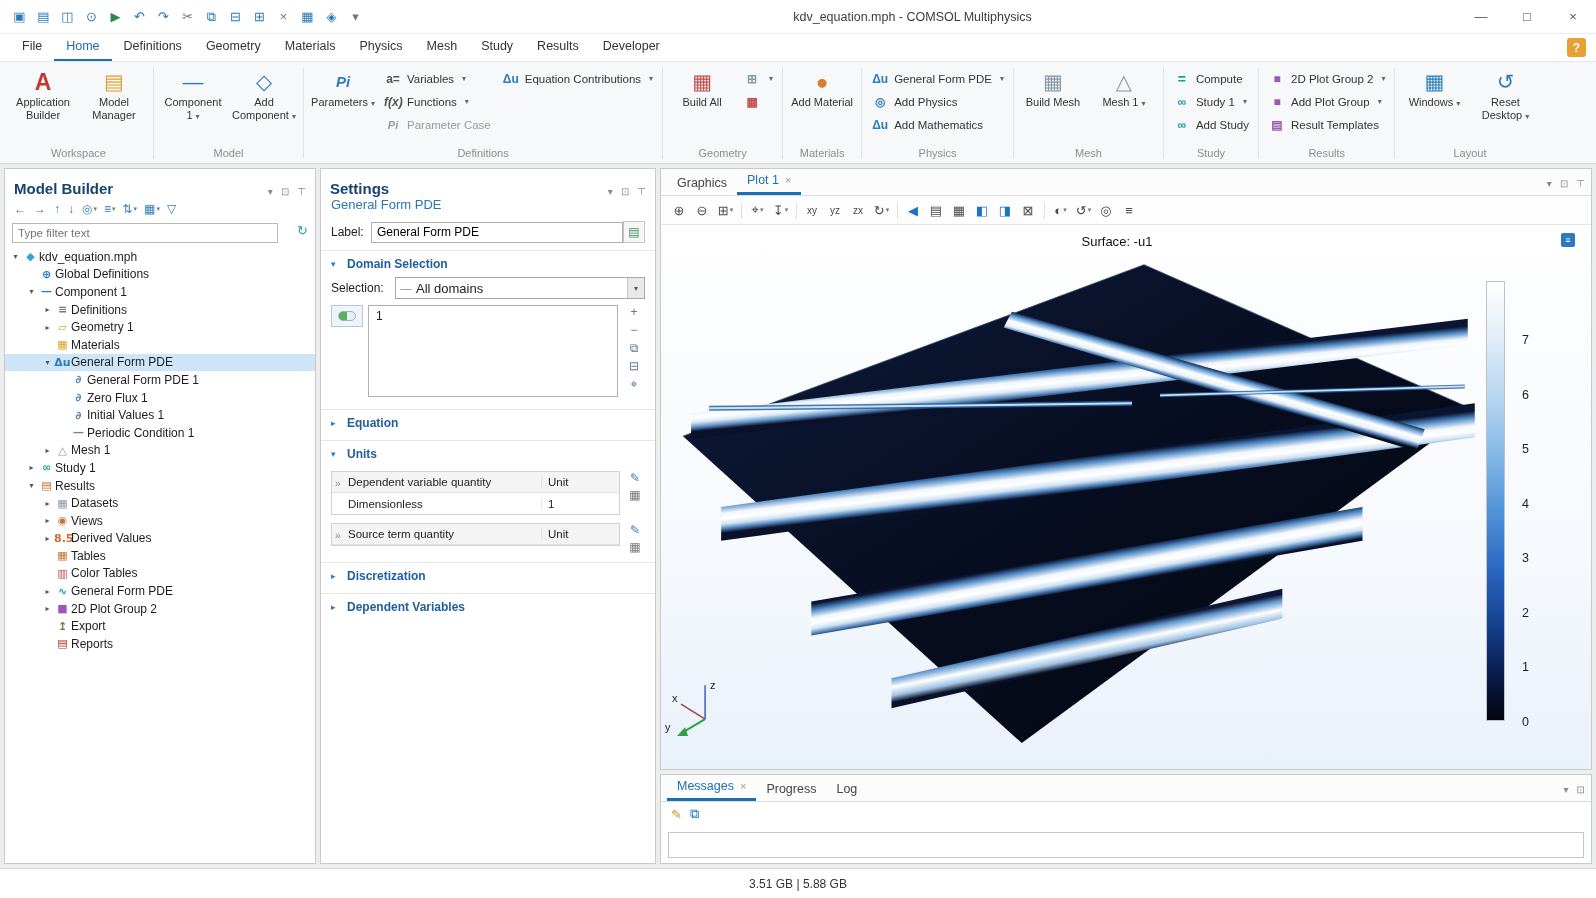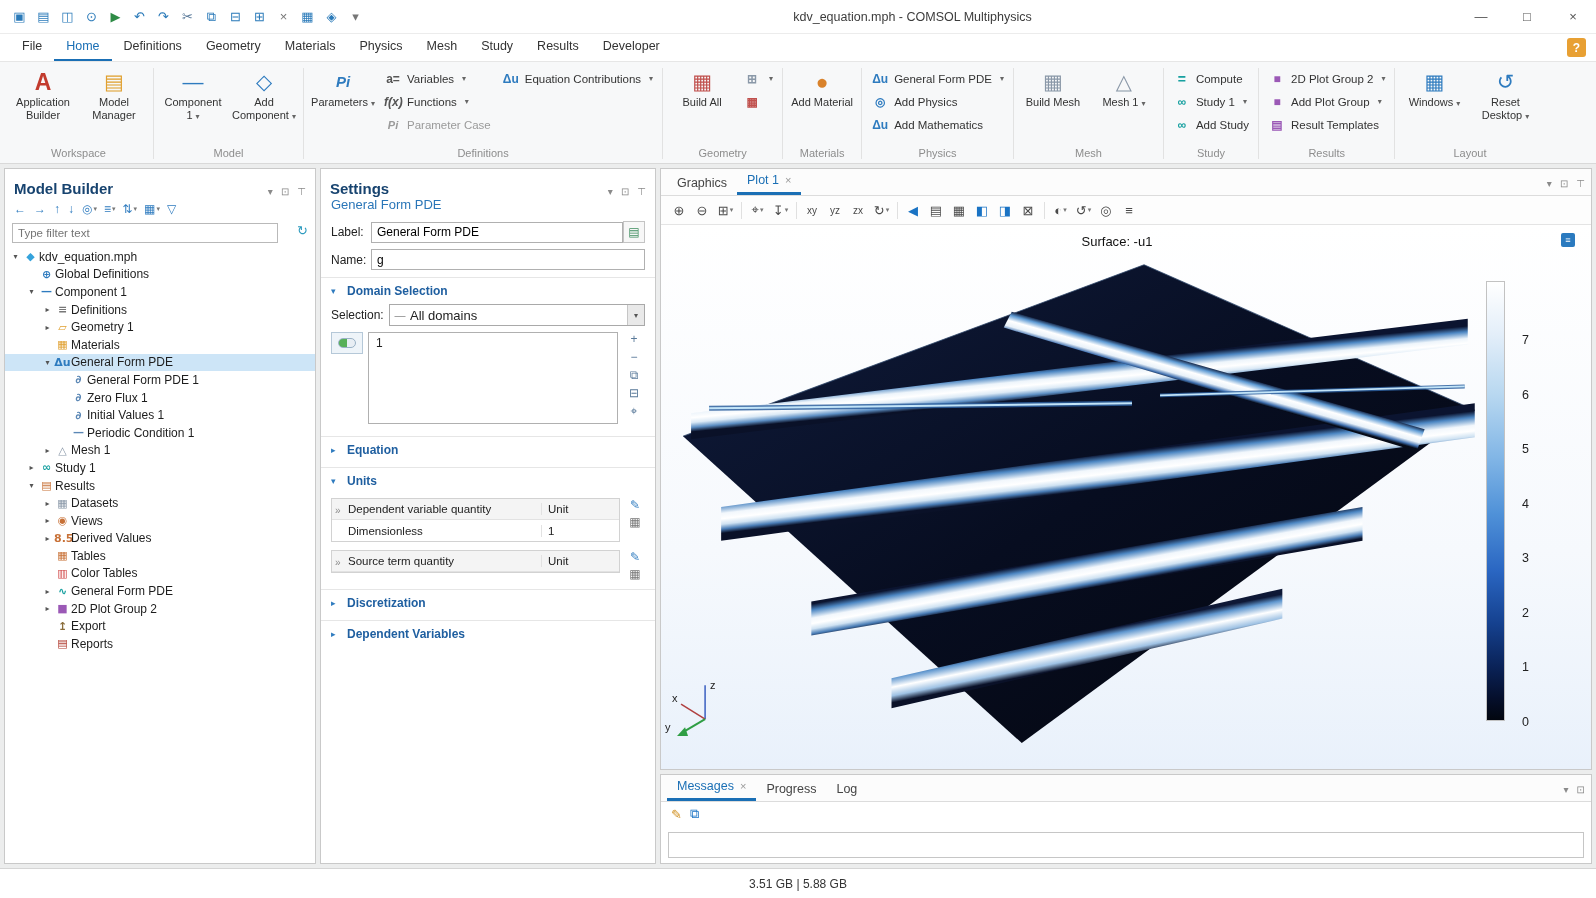--- a/index.html
+++ b/index.html
@@ -71,21 +71,21 @@
 
   
   .subhead{padding:0 10px 6px;font-size:13px;color:#2a76b8;flex:none}
   .srow{display:flex;align-items:center;padding:3px 10px;flex:none}
   .slabel{width:40px;font-size:12px;color:#222}
   .srow input{flex:1;height:21px;border:1px solid #b0b0b0;padding:0 5px;font-size:12px;font-family:"Liberation Sans",sans-serif}
   .iconbtn{width:22px;height:22px;border:1px solid #c4c4c4;background:#f7f7f7;display:flex;align-items:center;justify-content:center;font-size:12px;color:#3f8e5f;flex:none}
   .section{border-top:1px solid #e6e6e6;flex:none;margin-top:4px}
   .sechead{height:26px;display:flex;align-items:center;gap:6px;padding:0 10px;color:#1f5fa0;font-weight:bold;font-size:12px}
   .secchev{color:#2e7bbf;font-size:9px;width:10px;font-weight:normal}
-  .selrow{display:flex;align-items:center;gap:6px;padding:0 10px 6px}
+  .selrow{display:flex;align-items:center;gap:12px;padding:0 10px 6px}
   .selbox{flex:1;height:22px;border:1px solid #a9a9a9;display:flex;align-items:center;background:#fff}
   .selline{width:20px;color:#888;text-align:center;font-size:11px}
   .seltext{flex:1;font-size:13px}
   .selarrow{width:17px;height:20px;background:#e9e9e9;border-left:1px solid #c6c6c6;display:flex;align-items:center;justify-content:center;font-size:8px;color:#555}
   .domwrap{display:flex;gap:5px;padding:0 10px 8px;align-items:flex-start}
   .togglebtn{width:32px;height:22px;border:1px solid #b5c8d8;background:#eef4f9;display:flex;align-items:center;justify-content:center}
   .togglepill{width:18px;height:10px;border-radius:5px;border:1px solid #9ab2c6;background:linear-gradient(90deg,#58b058 0 50%,#e8eef4 50% 100%)}
   .domlist{flex:1;height:92px;border:1px solid #b0b0b0;background:#fff;font-size:12px;padding:3px 7px}
   .domicons{width:22px;display:flex;flex-direction:column;gap:4px;align-items:center;color:#5a7a9a;font-size:12px}
   .unitblock{display:flex;gap:5px;padding:4px 10px;align-items:flex-start}
@@ -620,24 +620,20 @@
         <span>⊡</span>
         <span>⊤</span>
       </span>
     </div>
     <div class="subhead">General Form PDE</div>
 
     <div class="srow">
       <span class="slabel">Label:</span>
       <input type="text" value="General Form PDE" style="">
       <span class="iconbtn">▤</span>
-    </div>
-    <div class="srow">
-      <span class="slabel">Name:</span>
-      <input type="text" value="g" style="">
     </div>
 
     <div class="section">
       <div class="sechead">
         <span class="secchev">▾</span>
         <span>Domain Selection</span>
       </div>
       <div class="selrow">
         <span class="slabel" style="width:52px">Selection:</span>
         <div class="selbox">

